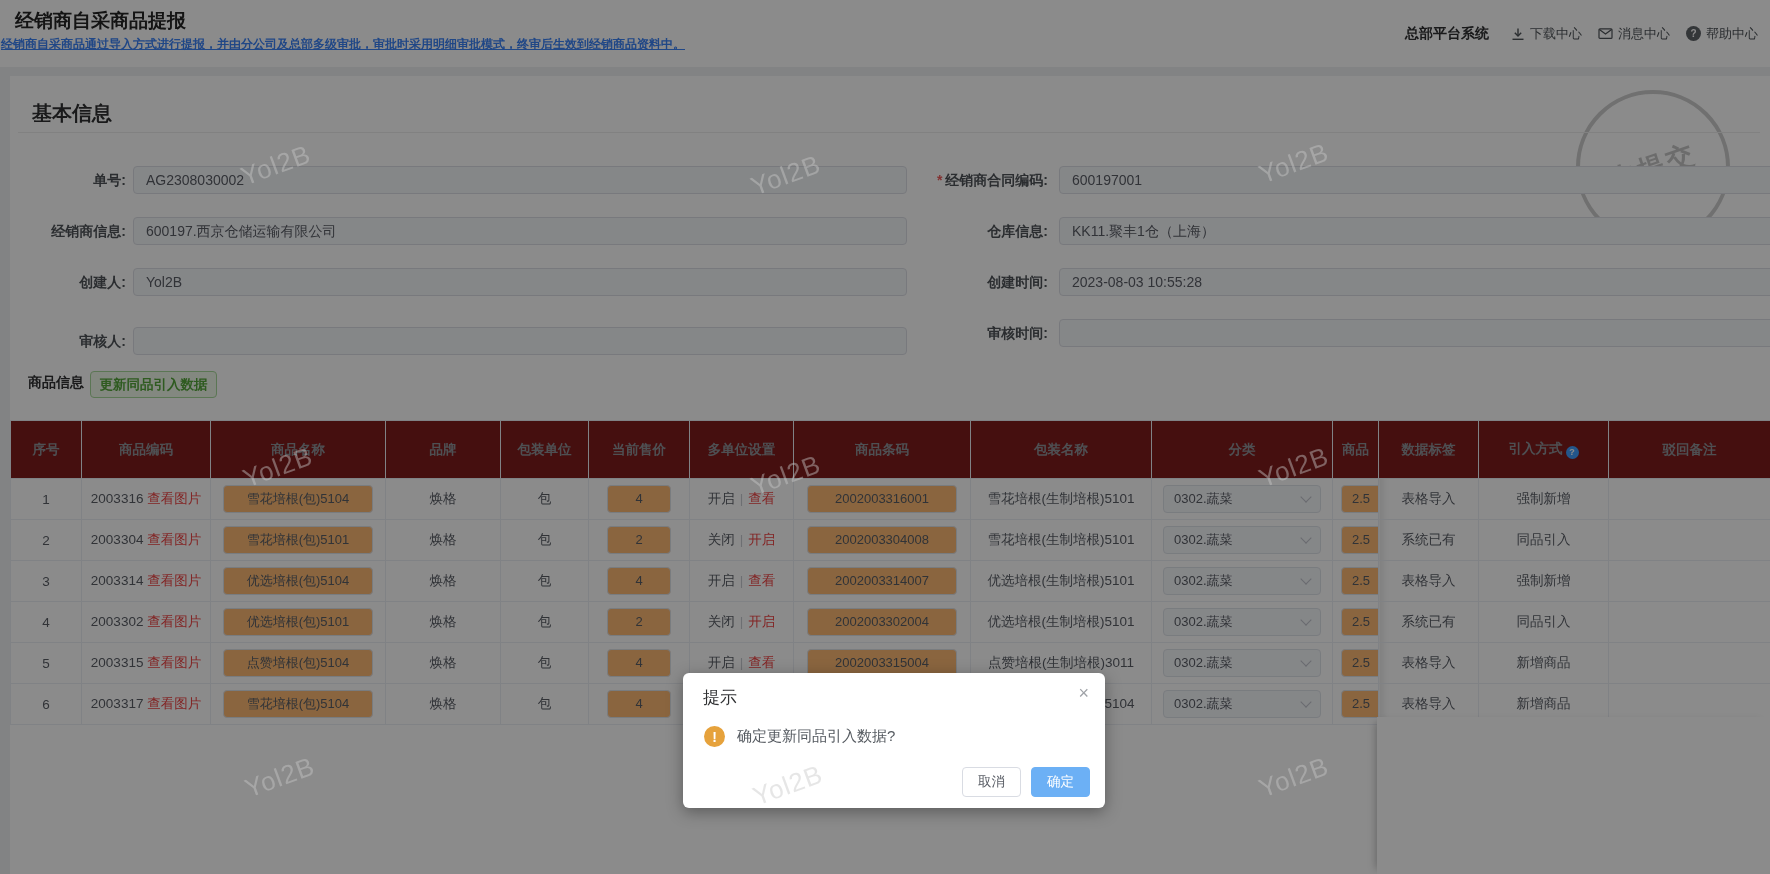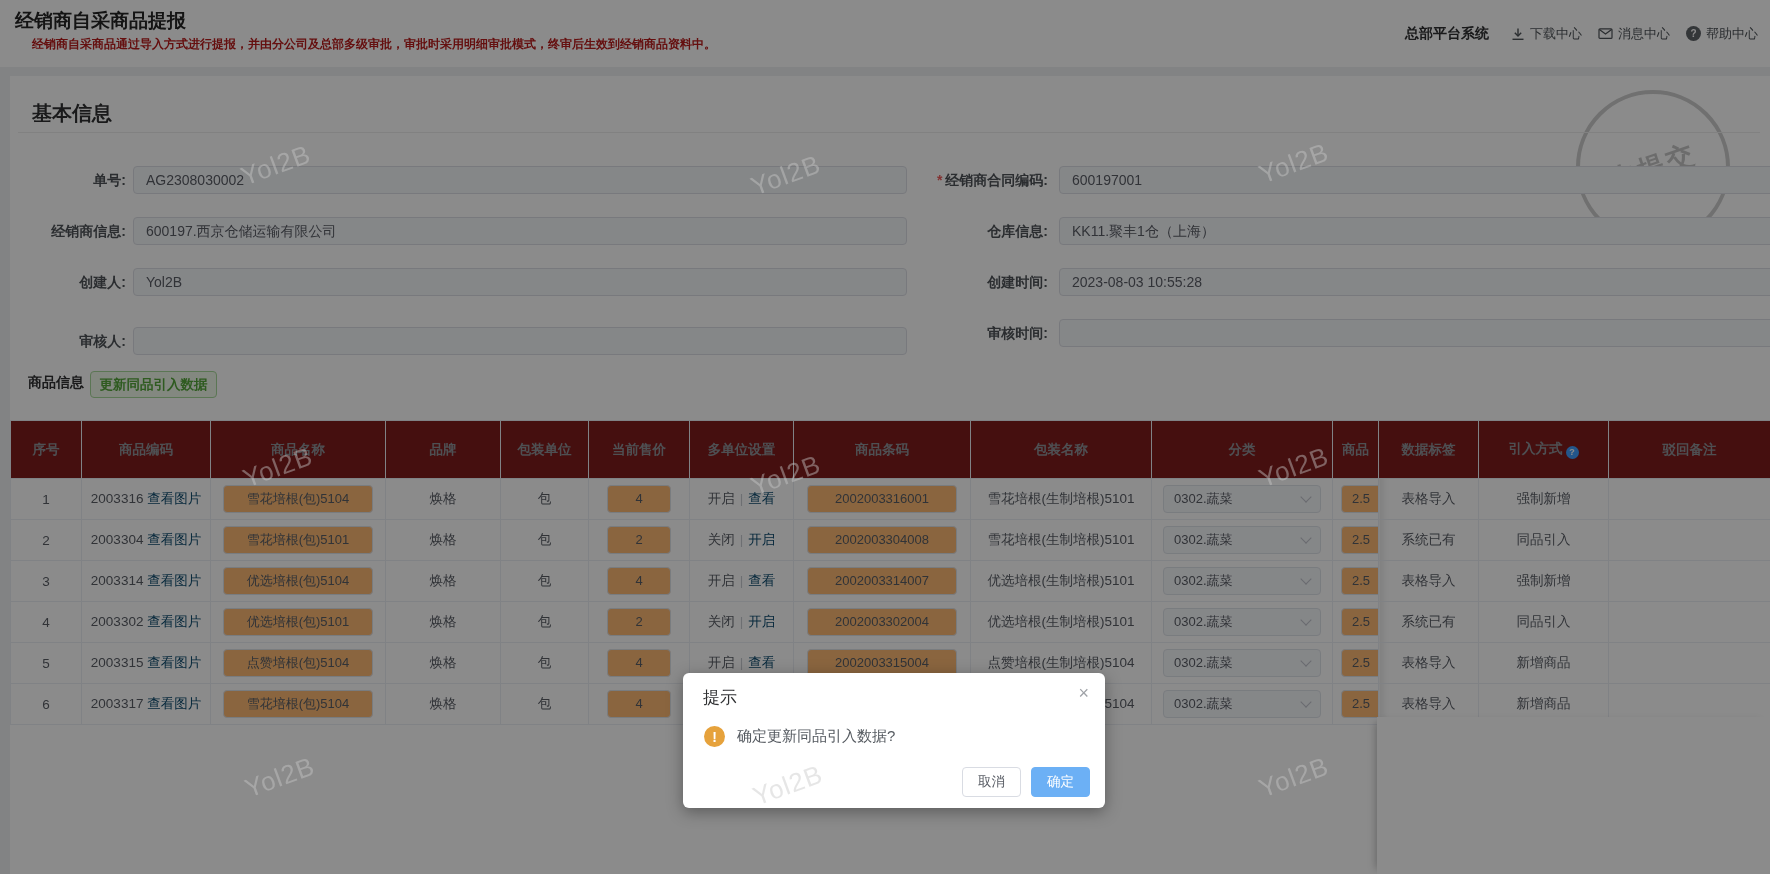--- a/index.html
+++ b/index.html
@@ -5,21 +5,21 @@
   html,body{margin:0;padding:0;}
   body{
     width:1770px;height:874px;position:relative;overflow:hidden;
     background:#eef0f3;
     font-family:"Liberation Sans","DejaVu Sans",sans-serif;
     -webkit-font-smoothing:antialiased;
   }
   
   .topbar{position:absolute;left:0;top:0;width:100%;height:67px;background:#fff;}
   .page-title{position:absolute;left:15px;top:8px;font-size:19px;font-weight:700;color:#262626;}
-  .page-subtitle{position:absolute;left:32px;top:36px;font-size:12px;font-weight:600;color:#b91c1c;}
+  .page-subtitle{position:absolute;left:1px;top:36px;font-size:12px;font-weight:600;color:#3b82f6;text-decoration:underline;}
   .topnav{position:absolute;right:12px;top:0;height:67px;display:flex;align-items:center;gap:16px;}
   .brand{font-size:14px;font-weight:700;color:#303133;margin-right:6px;}
   .nav-item{display:flex;align-items:center;gap:5px;font-size:13px;color:#4e5358;cursor:pointer;}
   .nav-item svg{display:block;}
   .help-circle{width:15px;height:15px;border-radius:50%;background:#5f6368;color:#fff;
     font-size:10px;font-weight:700;display:flex;align-items:center;justify-content:center;}
   
   .card{position:absolute;left:10px;top:76px;right:0;bottom:0;background:#fff;}
   .section-title{position:absolute;left:22px;top:24px;font-size:20px;font-weight:700;color:#303133;}
   .section-divider{position:absolute;left:8px;right:10px;top:56px;height:1px;background:#ececec;}
@@ -43,21 +43,21 @@
   .cell-input{display:inline-block;box-sizing:border-box;height:28px;line-height:26px;background:#fdba74;
     border:1px solid #dfe3ea;border-radius:4px;font-size:13px;color:#5a5e66;vertical-align:middle;
     padding:0 6px;overflow:hidden;white-space:nowrap;}
   .w-name{width:150px;}
   .w-price{width:64px;}
   .w-code{width:150px;}
   .sel{display:inline-flex;box-sizing:border-box;width:158px;height:28px;align-items:center;justify-content:space-between;
     background:#f5f7fa;border:1px solid #dfe3ea;border-radius:4px;padding:0 10px;font-size:13px;color:#5a5e66;vertical-align:middle;}
   .chev{width:7px;height:7px;border-right:1.6px solid #c0c4cc;border-bottom:1.6px solid #c0c4cc;
     transform:rotate(45deg);margin-top:-4px;}
-  .link{color:#0c4a6e;cursor:pointer;}
+  .link{color:#ef4444;cursor:pointer;}
   .sep{color:#c8ccd2;margin:0 5px;}
   .red{color:#e11d1d;}
   .fixstart{border-left:1px solid #e4e7ed !important;
     background-image:linear-gradient(to right,rgba(0,0,0,0.07),rgba(0,0,0,0) 9px);}
   .spec-cell{text-align:left !important;}
   .spec-cell .cell-input{width:110px;margin-left:8px;text-align:left;padding-left:10px;}
   .qicon{display:inline-flex;width:13px;height:13px;border-radius:50%;background:#409eff;color:#fff;
     font-size:9px;font-weight:700;align-items:center;justify-content:center;margin-left:3px;vertical-align:-2px;}
   .fixed-extension{position:absolute;left:1367px;right:0;top:641px;bottom:0;background:#fff;
     box-shadow:-6px 0 8px -5px rgba(0,0,0,0.28);}
@@ -281,21 +281,21 @@
         </tr>
         <tr>
           <td>5</td>
           <td><span>2003315 </span><span class="link">查看图片</span></td>
           <td><span class="cell-input w-name">点赞培根(包)5104</span></td>
           <td>焕格</td>
           <td>包</td>
           <td><span class="cell-input w-price">4</span></td>
           <td><span>开启</span><span class="sep">|</span><span class="link">查看</span></td>
           <td><span class="cell-input w-code">2002003315004</span></td>
-          <td>点赞培根(生制培根)5104</td>
+          <td>点赞培根(生制培根)3011</td>
           <td><span class="sel">
               <span>0302.蔬菜</span>
               <span class="chev"></span>
             </span></td>
           <td class="spec-cell"><span class="cell-input">2.5</span></td>
           <td class="fixstart">表格导入</td>
           <td>新增商品</td>
           <td></td>
         </tr>
         <tr>

